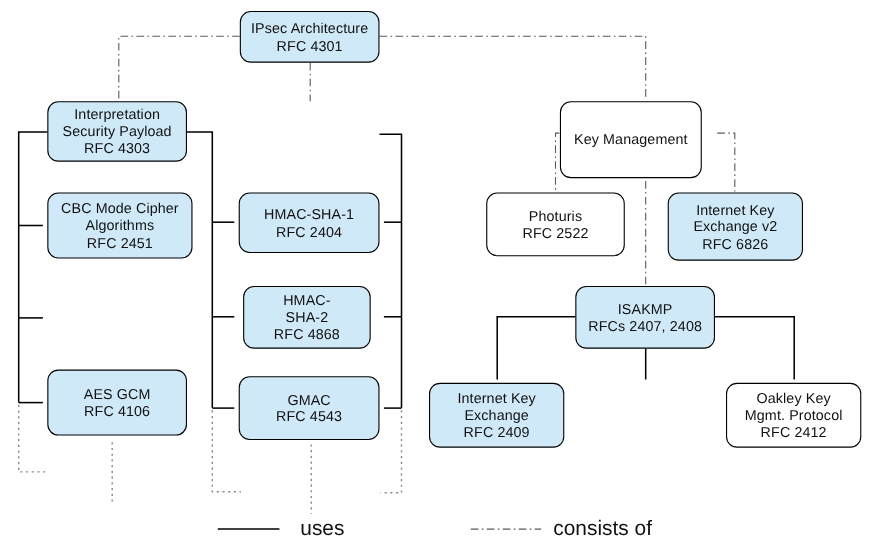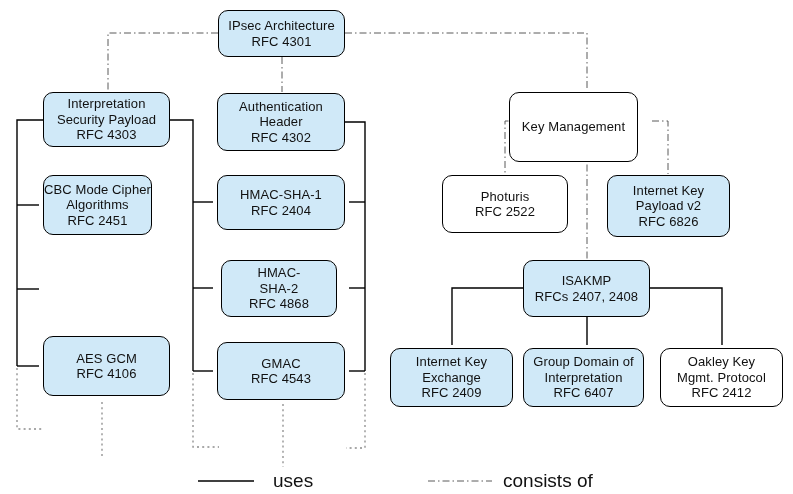--- a/index.html
+++ b/index.html
@@ -97,49 +97,44 @@
     <div>IPsec Architecture</div>
     <div>RFC 4301</div>
   </div>
 
   <div class="node blue" style="left:43px;top:92px;width:127px;height:55px">
     <div>Interpretation</div>
     <div>Security Payload</div>
     <div>RFC 4303</div>
   </div>
 
-  <div class="node blue" style="left:217px;top:93px;width:128px;height:58px">
-    <div>Authentication</div>
-    <div>Header</div>
-    <div>RFC 4302</div>
-  </div>
 
   <div class="node" style="left:509px;top:92px;width:129px;height:70px">
     <div>Key Management</div>
   </div>
 
-  <div class="node blue" style="left:43px;top:175px;width:109px;height:60px">
+  <div class="node blue" style="left:43px;top:175px;width:132px;height:60px">
     <div>CBC Mode Cipher</div>
     <div>Algorithms</div>
     <div>RFC 2451</div>
   </div>
 
   <div class="node blue" style="left:217px;top:175px;width:128px;height:55px">
     <div>HMAC-SHA-1</div>
     <div>RFC 2404</div>
   </div>
 
   <div class="node" style="left:442px;top:175px;width:126px;height:58px">
     <div>Photuris</div>
     <div>RFC 2522</div>
   </div>
 
   <div class="node blue" style="left:607px;top:175px;width:123px;height:62px">
     <div>Internet Key</div>
-    <div>Payload v2</div>
+    <div>Exchange v2</div>
     <div>RFC 6826</div>
   </div>
 
 
   <div class="node blue" style="left:221px;top:260px;width:116px;height:57px">
     <div>HMAC-</div>
     <div>SHA-2</div>
     <div>RFC 4868</div>
   </div>
 
@@ -157,25 +152,20 @@
     <div>GMAC</div>
     <div>RFC 4543</div>
   </div>
 
   <div class="node blue" style="left:390px;top:348px;width:123px;height:59px">
     <div>Internet Key</div>
     <div>Exchange</div>
     <div>RFC 2409</div>
   </div>
 
-  <div class="node blue" style="left:523px;top:348px;width:121px;height:59px">
-    <div>Group Domain of</div>
-    <div>Interpretation</div>
-    <div>RFC 6407</div>
-  </div>
 
   <div class="node" style="left:660px;top:348px;width:123px;height:59px">
     <div>Oakley Key</div>
     <div>Mgmt. Protocol</div>
     <div>RFC 2412</div>
   </div>
 
   <div class="legend-label" style="left:273px;top:472px">uses</div>
   <div class="legend-label" style="left:503px;top:472px">consists of</div>
 

